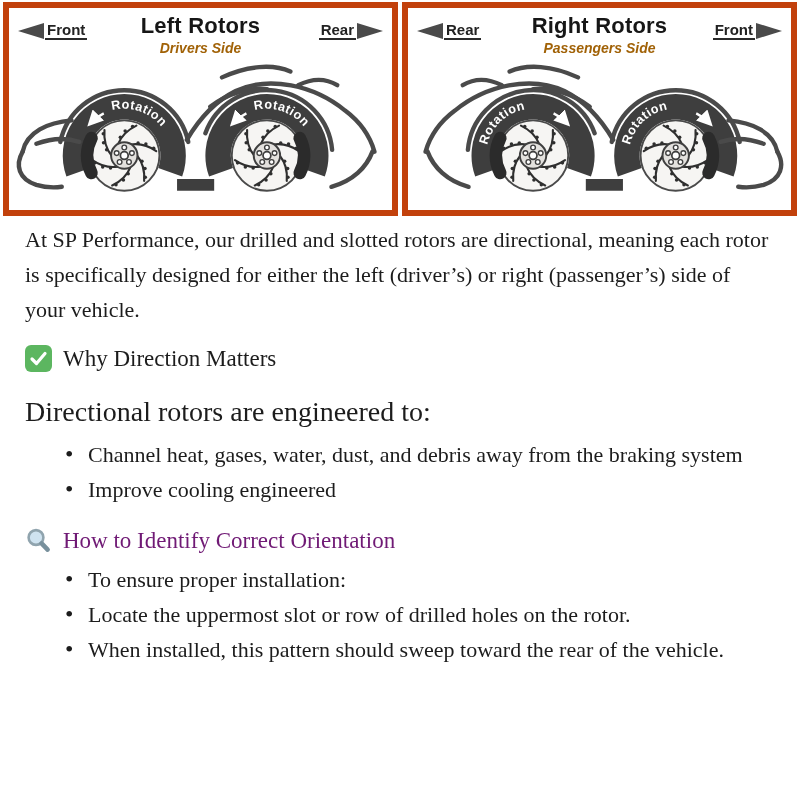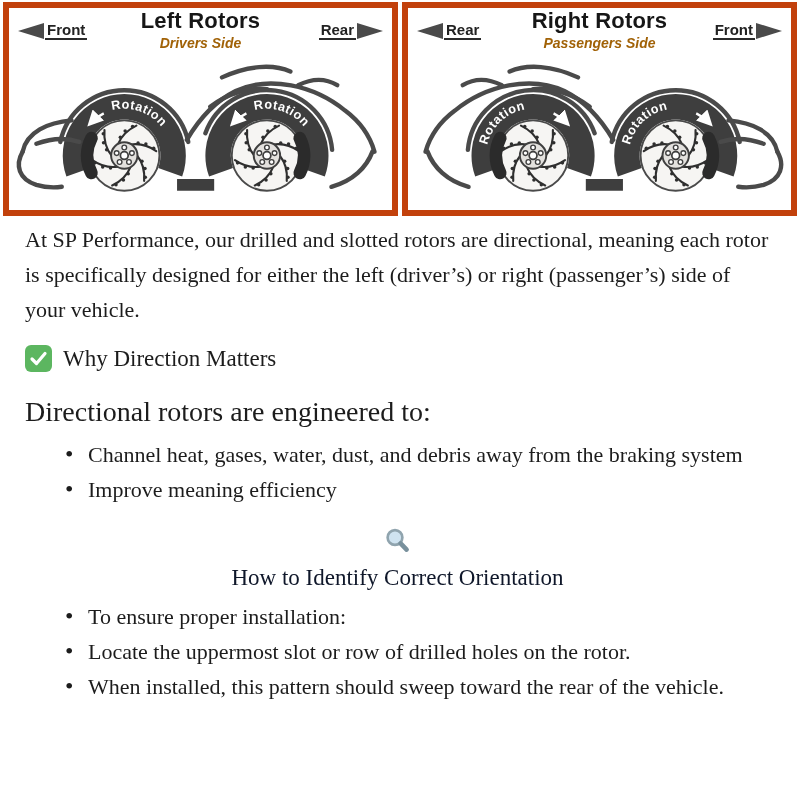--- a/index.html
+++ b/index.html
@@ -3,38 +3,38 @@
 <meta charset="utf-8">
 <style>
   * { box-sizing: border-box; margin: 0; padding: 0; }
   html,body { width: 800px; height: 800px; background: #fff; overflow: hidden; }
   body { font-family: "Liberation Serif", "DejaVu Serif", serif; color: #1c1c1c; }
 
   
   .diagram { display: flex; gap: 4px; padding: 2px 3px; height: 218px; }
   .panel { flex: 1; border: 6px solid #c2410c; background: #fff; position: relative; overflow: hidden; }
   .panel-header { position: relative; height: 52px; font-family: "Liberation Sans", sans-serif; }
-  .panel-title { text-align: center; font-weight: bold; font-size: 22px; letter-spacing: 0.2px; color: #161616; }
+  .panel-title { text-align: center; font-weight: bold; font-size: 22px; letter-spacing: 0.2px; padding-top: 5px; color: #161616; }
   .panel-subtitle { text-align: center; font-weight: bold; font-style: italic; font-size: 14px; color: #a16207; margin-top: 1px; }
   .dir-label { position: absolute; top: 13px; display: flex; align-items: center; }
   .dir-label.left-side { left: 9px; }
   .dir-label.right-side { right: 9px; }
   .dir-text { font-weight: bold; font-size: 15px; color: #222; border-bottom: 2.5px solid #2a2a2a; padding: 0 2px 0 2px; line-height: 17px; }
   .tri { width: 0; height: 0; border-top: 8px solid transparent; border-bottom: 8px solid transparent; }
   .tri-left  { border-right: 26px solid #4a4a4a; margin-right: 1px; }
   .tri-right { border-left: 26px solid #4a4a4a; margin-left: 1px; }
   .car-wrap { width: 100%; height: 152px; }
   .car-wrap svg { width: 100%; height: 100%; display: block; }
 
   
   .article { padding: 0 30px 0 25px; }
   .intro { font-size: 22px; line-height: 35px; margin-top: 4px; }
   .sec-heading { display: flex; align-items: center; gap: 11px; font-size: 23px; }
   .sec-heading.bold { font-weight: normal; margin-top: 18px; }
-  .sec-heading.regular { font-weight: normal; margin-top: 20px; color: #0f172a; flex-direction: column; }
+  .sec-heading.regular { font-weight: normal; margin-top: 20px; color: #701a75; }
   .lead { font-size: 28px; line-height: 35px; margin-top: 22px; }
   ul.blist { list-style: none; padding-left: 63px; margin-top: 8px; }
   ul.blist.second { }
   ul.blist li { font-size: 22px; line-height: 35px; position: relative; }
   ul.blist li::before { content: "\2022"; position: absolute; left: -23px; top: 0; font-size: 24px; }
 
   .check-badge { width: 27px; height: 27px; border-radius: 6px; display: inline-flex; align-items: center; justify-content: center; flex: 0 0 27px; }
   .mag-badge { width: 27px; height: 27px; display: inline-flex; align-items: center; justify-content: center; flex: 0 0 27px; }
 </style>
 </head>
@@ -277,21 +277,21 @@
           <path d="M7 14 L11.5 18.5 L20 8.5" fill="none" stroke="#fff" stroke-width="3.2" stroke-linecap="round" stroke-linejoin="round"></path>
         </svg>
     </span>
     <span>Why Direction Matters</span>
   </div>
 
   <p class="lead">Directional rotors are engineered to:</p>
 
   <ul class="blist">
     <li>Channel heat, gases, water, dust, and debris away from the braking system</li>
-    <li>Improve meaning efficiency</li>
+    <li>Improve cooling engineered</li>
   </ul>
 
   <div class="sec-heading regular">
     <span class="mag-badge">
       <svg width="27" height="27" viewBox="0 0 27 27">
           <circle cx="11" cy="10.5" r="7.4" fill="#cfe3f0" stroke="#90a4ae" stroke-width="2.6"></circle>
           <line x1="16.6" y1="16.4" x2="22.6" y2="22.6" stroke="#78909c" stroke-width="4.6" stroke-linecap="round"></line>
         </svg>
     </span>
     <span>How to Identify Correct Orientation</span>

